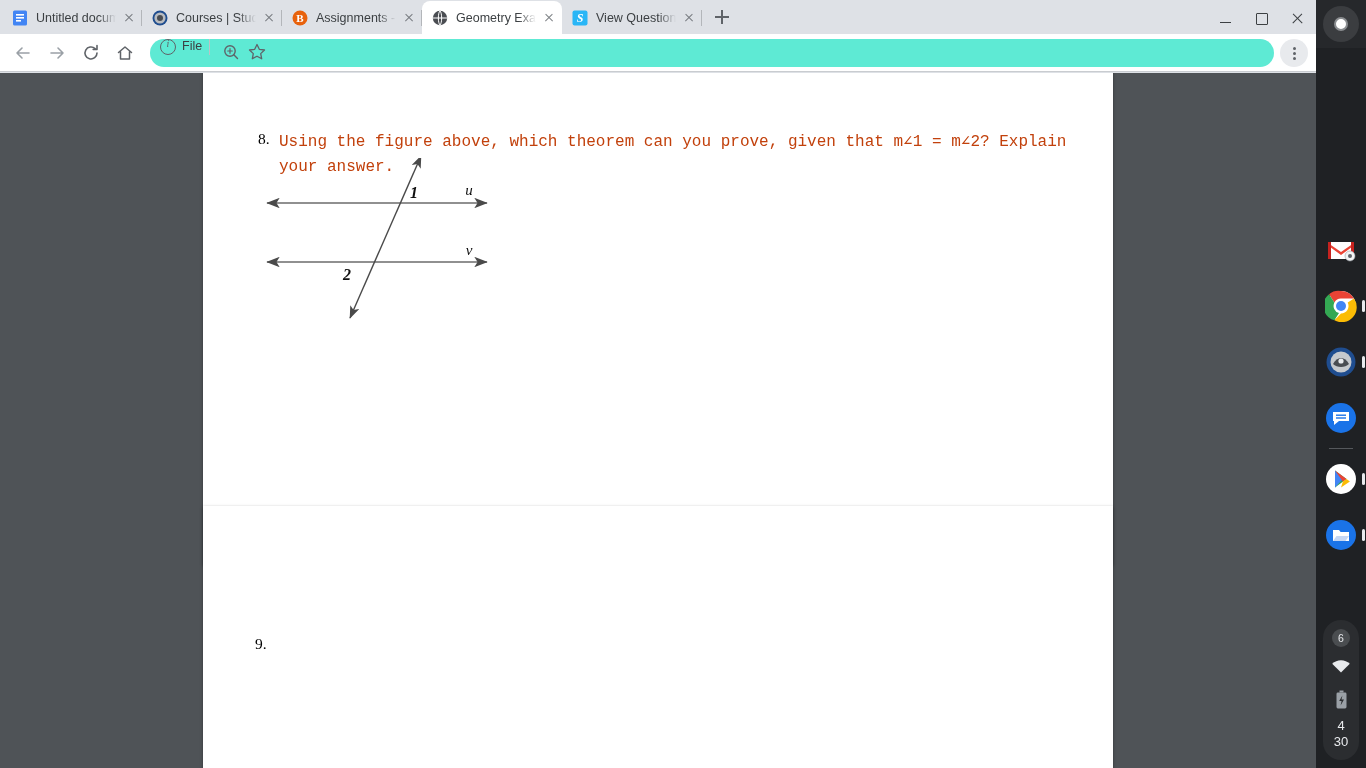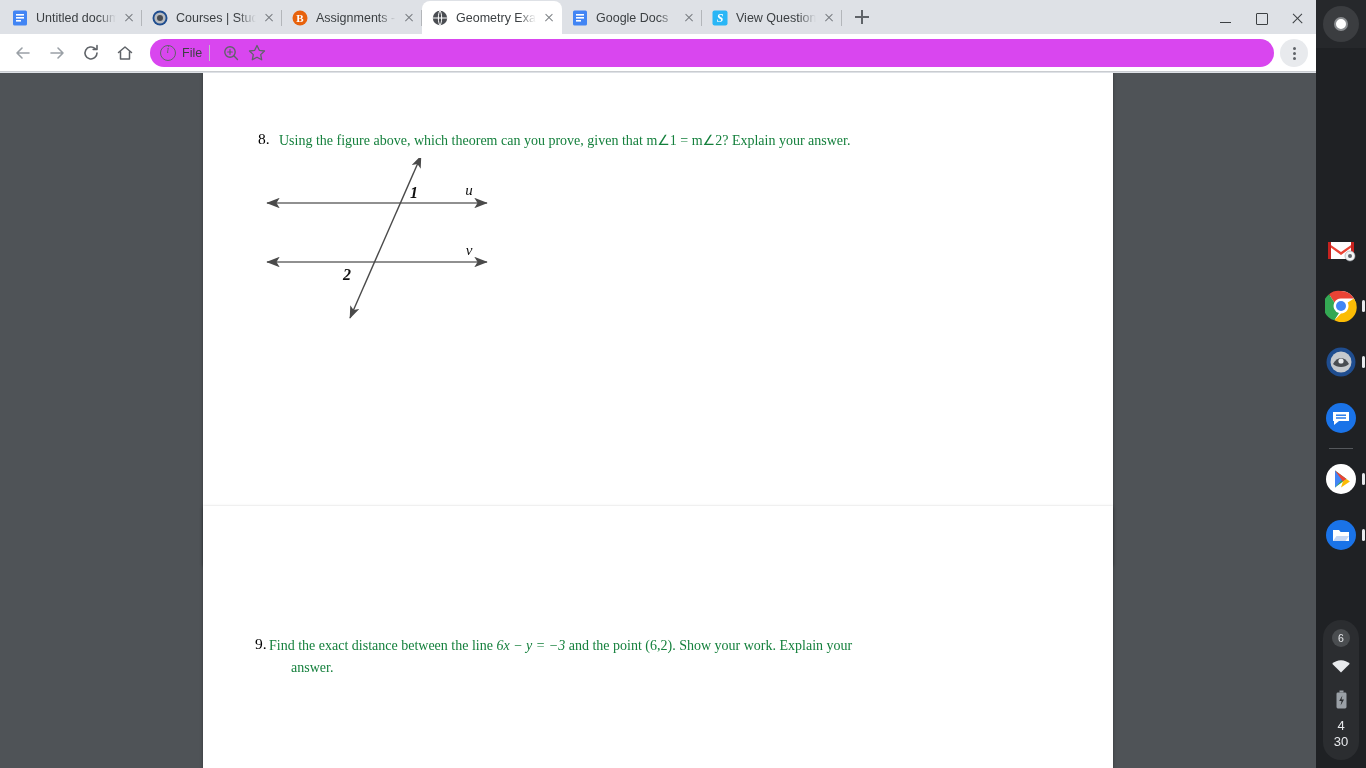--- a/index.html
+++ b/index.html
@@ -123,24 +123,24 @@
   }
   .navbtn {
     width: 30px; height: 30px; margin-right: 4px;
     position: relative; flex: 0 0 30px; border-radius: 50%;
   }
   .navbtn svg { position: absolute; left: 5px; top: 5px; }
 
   .omnibox {
     flex: 1 1 auto;
     height: 28px;
-    background: #d946ef;
+    background: #5eead4;
     border-radius: 14px;
     display: flex;
-    align-items: center;
+    align-items: flex-start;
     padding: 0 4px 0 10px;
     margin-left: 6px;
     min-width: 0;
   }
   .omni-info {
     width: 16px; height: 16px; flex: 0 0 16px; margin-right: 6px;
     border: 1.3px solid #5f6368; border-radius: 50%;
     position: relative;
   }
   .omni-info::before {
@@ -183,23 +183,23 @@
     position: absolute;
     left: 203px; width: 910px;
     background: #fff;
     box-shadow: 0 1px 3px rgba(0,0,0,.35);
   }
   #page1 { top: -105px; height: 597px; }
   #page2 { top: 433px; height: 597px; }
 
   .qtext {
     position: absolute;
-    font-family: Liberation Serif, serif;
-    font-size: 14px;
-    color: #15803d;
+    font-family: Liberation Mono, monospace;
+    font-size: 16px;
+    color: #c2410c;
     line-height: 1.55;
   }
   .qnum { position: absolute; font-family: "Liberation Serif", serif; font-size: 15.5px; }
   .ital { font-style: italic; }
 
   .figure { position: absolute; }
 
   
   .shelf {
     position: absolute; right: 0; top: 0;
@@ -307,33 +307,20 @@
           <svg width="16" height="16" viewBox="0 0 16 16">
             <circle cx="8" cy="8" r="7.2" fill="#4a4d52"></circle>
             <path d="M1 8h14M8 1c2.2 2 2.2 12 0 14M8 1C5.8 3 5.8 13 8 15" stroke="#fff" stroke-width="1" fill="none"></path>
           </svg>
         </span>
         <span class="tab-title">Geometry Exam_s</span>
         <span class="tab-close"></span>
       </div>
 
 
-      <div class="tab">
-        <span class="tab-fav">
-          <svg width="16" height="16" viewBox="0 0 16 16">
-            <rect x="1" y="0.5" width="14" height="15" rx="1.5" fill="#4285f4"></rect>
-            <rect x="4" y="4" width="8" height="1.6" fill="#fff"></rect>
-            <rect x="4" y="7" width="8" height="1.6" fill="#fff"></rect>
-            <rect x="4" y="10" width="5" height="1.6" fill="#fff"></rect>
-          </svg>
-        </span>
-        <span class="tab-title">Google Docs</span>
-        <span class="tab-close"></span>
-        <span class="sep"></span>
-      </div>
 
       <div class="tab">
         <span class="tab-fav">
           <svg width="16" height="16" viewBox="0 0 16 16">
             <rect x="0.5" y="0.5" width="15" height="15" rx="2" fill="#29b6f6"></rect>
             <text x="8" y="12.4" font-size="12" font-family="Liberation Serif, serif" fill="#fff" text-anchor="middle" font-weight="bold" font-style="italic">S</text>
           </svg>
         </span>
         <span class="tab-title">View Questions | S</span>
         <span class="tab-close"></span>
@@ -424,24 +411,20 @@
             <text x="155" y="40" font-family="Liberation Serif, serif" font-size="16" font-style="italic" font-weight="bold" fill="#111">1</text>
             <text x="88" y="106" font-family="Liberation Serif, serif" font-size="16" font-style="italic" font-weight="bold" fill="#111" dy="16">2</text>
             <text x="214" y="37" font-family="Liberation Serif, serif" font-size="15" font-style="italic" fill="#111" text-anchor="middle">u</text>
             <text x="214" y="97" font-family="Liberation Serif, serif" font-size="15" font-style="italic" fill="#111" text-anchor="middle">v</text>
           </svg>
         </div>
       </div>
 
       <div class="pdfpage" id="page2">
         <span class="qnum" style="left:52px; top:129px;">9.</span>
-        <div class="qtext" style="left:66px; top:129px; width:780px;">
-          <span>Find the exact distance between the line </span><span class="ital">6x − y = −3</span><span> and the point </span><span>(6,2)</span><span>. Show your work. Explain your</span>
-          <div style="padding-left:22px;">answer.</div>
-        </div>
       </div>
 
     </div>
   </div>
 
   <div class="shelf">
 
     <div class="shelf-top">
       <div class="launcher">
         <div class="launcher-inner"></div>

